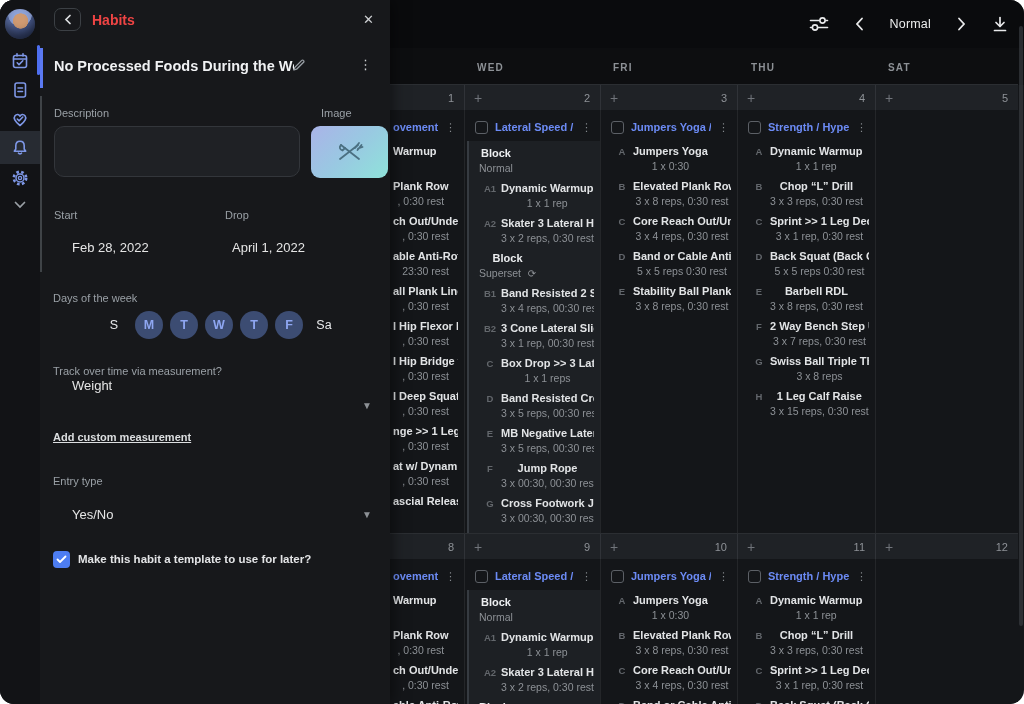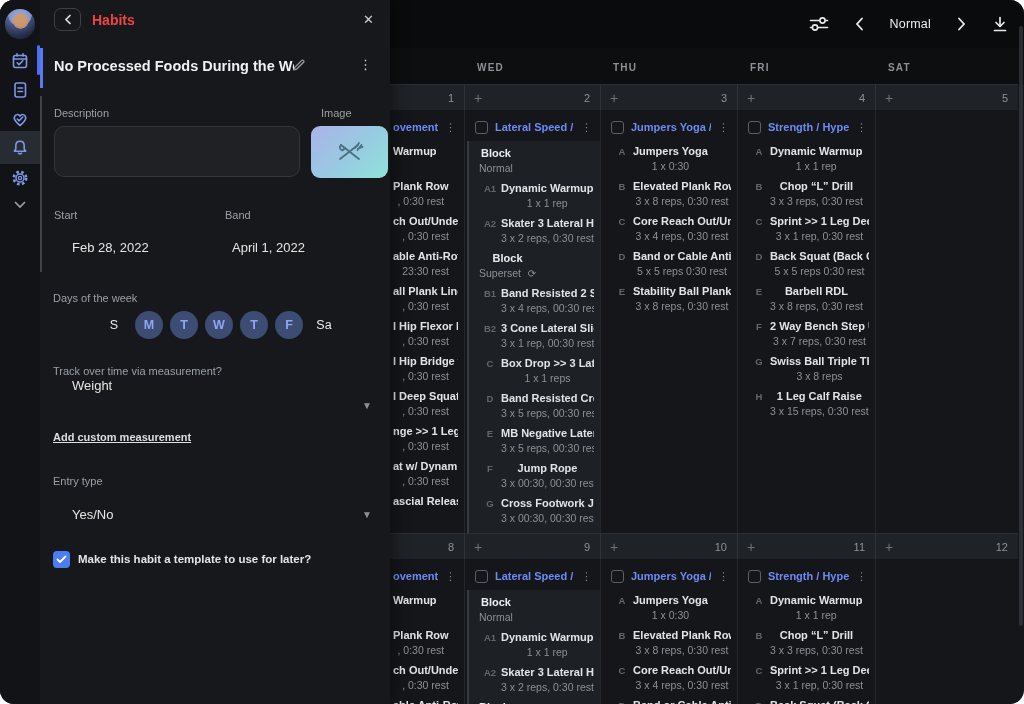--- a/index.html
+++ b/index.html
@@ -128,22 +128,22 @@
           </g>
         </svg>
       </div>
     </div>
   </div>
 
   <div id="day-header">
     <div id="day-header-row">
         <div class="dh-cell" style="flex: 0 0 74px;"></div>
         <div class="dh-cell" style="flex: 0 0 136px;">WED</div>
+        <div class="dh-cell" style="flex: 0 0 138px;">FRI</div>
         <div class="dh-cell" style="flex: 0 0 137px;">THU</div>
-        <div class="dh-cell" style="flex: 0 0 138px;">FRI</div>
         <div class="dh-cell" style="flex: 1 1 0%;">SAT</div>
       </div>
   </div>
 
   <div id="calendar-region">
       <div class="week week-1">
         <div class="strip">
           <div class="strip-cell first" style="flex: 0 0 74px;">
             <span class="datenum">1</span>
           </div>
@@ -633,21 +633,21 @@
             <path d="M20 10 L24 5 M22.5 12 L26.5 7 M23 10.5 L27.5 9"></path>
             <line x1="6" y1="7" x2="24" y2="21"></line>
             <path d="M6 7 C4 9 4.5 11.5 7.5 12.5 L10 10"></path>
           </g>
         </svg>
       </span>
     </div>
 
     <div class="plabel" style="left:14px; top:209px;">Start</div>
     <div class="pvalue" style="left:32px; top:240px;">Feb 28, 2022</div>
-    <div class="plabel" style="left:185px; top:209px;">Band</div>
+    <div class="plabel" style="left:185px; top:209px;">Drop</div>
     <div class="pvalue" style="left:192px; top:240px;">April 1, 2022</div>
 
     <div class="plabel" style="left:13px; top:292px;">Days of the week</div>
     <div id="days-row">
         <div class="day-chip">S</div>
         <div class="day-chip sel">M</div>
         <div class="day-chip sel">T</div>
         <div class="day-chip sel">W</div>
         <div class="day-chip sel">T</div>
         <div class="day-chip sel">F</div>

